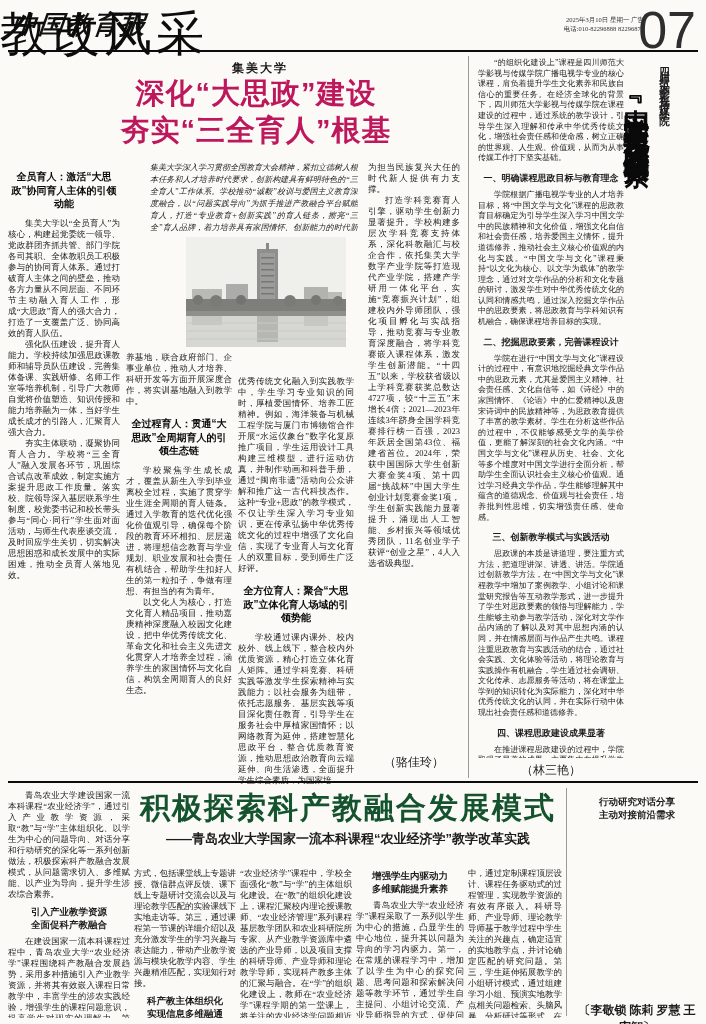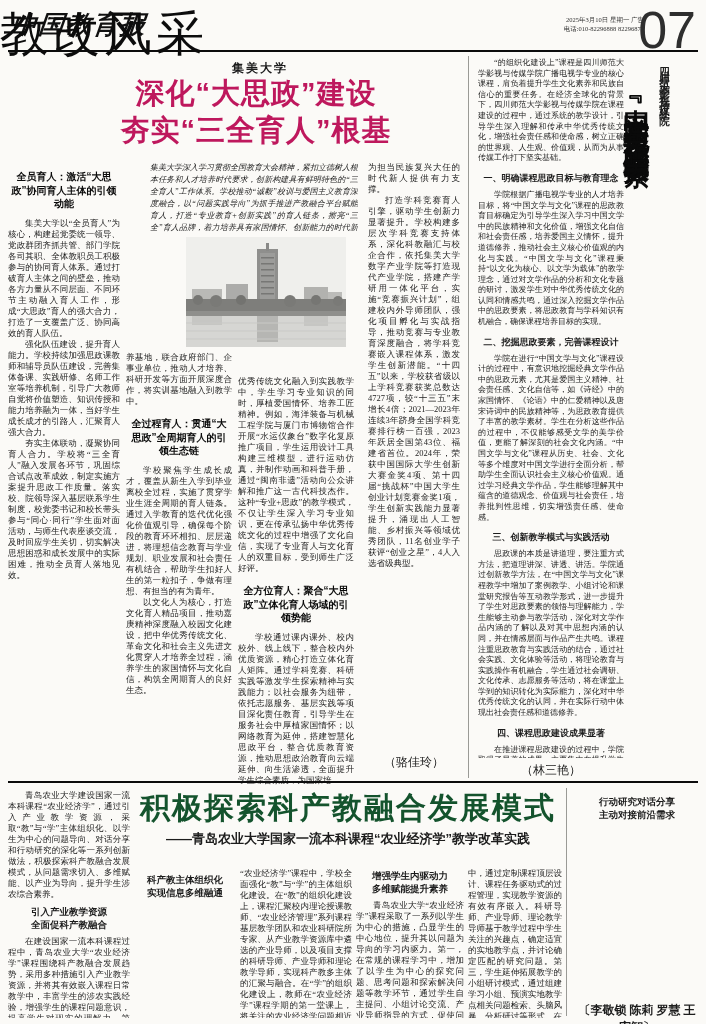--- a/index.html
+++ b/index.html
@@ -161,20 +161,21 @@
     <p>青岛农业大学建设国家一流本科课程“农业经济学”，通过引入产业教学资源，采取“教”与“学”主体组织化、以学生为中心的问题导向、对话分享和行动研究的深化等一系列创新做法，积极探索科产教融合发展模式，从问题需求切入、多维赋能、以产业为导向，提升学生涉农综合素养。</p>
     <div class="ba-subhead">引入产业教学资源
 全面促科产教融合</div>
     <p>在建设国家一流本科课程过程中，青岛农业大学“农业经济学”课程围绕科产教融合发展趋势，采用多种措施引入产业教学资源，并将其有效嵌入课程日常教学中，丰富学生的涉农实践经验，增强学生的课程问题意识，提高学生对现实的理解力。第一，畅通多种渠道，广泛收集建立并扩大产业教学资源库，保持动态调整性，包括整合教学团队开展科研对接的产业资源、充分挖掘网络产业资源以及专业案例资源库建设中涉及的产业资源等。第二，创新产业资源的课程引入和利用</p>
   </div>
 
   <div class="abs ba-title sans">积极探索科产教融合发展模式</div>
   <div class="abs ba-subtitle sans">——青岛农业大学国家一流本科课程“农业经济学”教学改革实践</div>
 
   <div class="abs col bodytext" style="left:134px;top:868px;width:102px;height:150px;">
+    <p class="cont">方式，包括课堂线上专题讲授、微信群点评反馈、课下线上专题研讨交流会以及与理论教学匹配的实验课线下实地走访等。第三，通过课程第一节课的详细介绍以及充分激发学生的学习兴趣与表达能力，带动产业教学资源与模块化教学内容、学生兴趣精准匹配，实现知行对接。</p>
     <div class="ba-subhead">科产教主体组织化
 实现信息多维融通</div>
 
   </div>
 
   <div class="abs col bodytext" style="left:240px;top:868px;width:112px;height:150px;">
     <p class="cont">“农业经济学”课程中，学校全面强化“教”与“学”的主体组织化建设。在“教”的组织化建设上，课程汇聚校内理论授课教师、“农业经济管理”系列课程基层教学团队和农业科研院所专家、从产业教学资源库中遴选的产业导师，以及项目支撑的科研导师、产业导师和理论教学导师，实现科产教多主体的汇聚与融合。在“学”的组织化建设上，教师在“农业经济学”课程学期的第一堂课上，将关注的农业经济学问题相近的学生组建课程学习小组，同时基于小组任务式的合作，加强小组内部的信息交流和组织化发展。</p>
   </div>
 
   <div class="abs col bodytext" style="left:356px;top:864px;width:108px;height:154px;">

